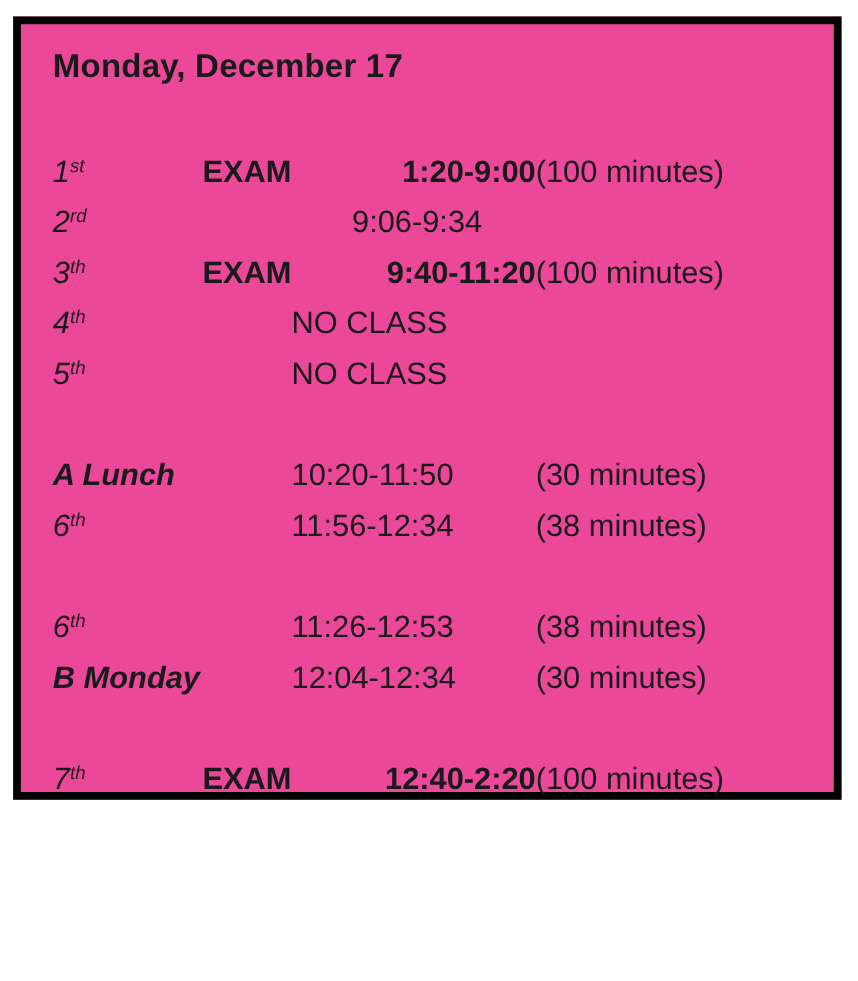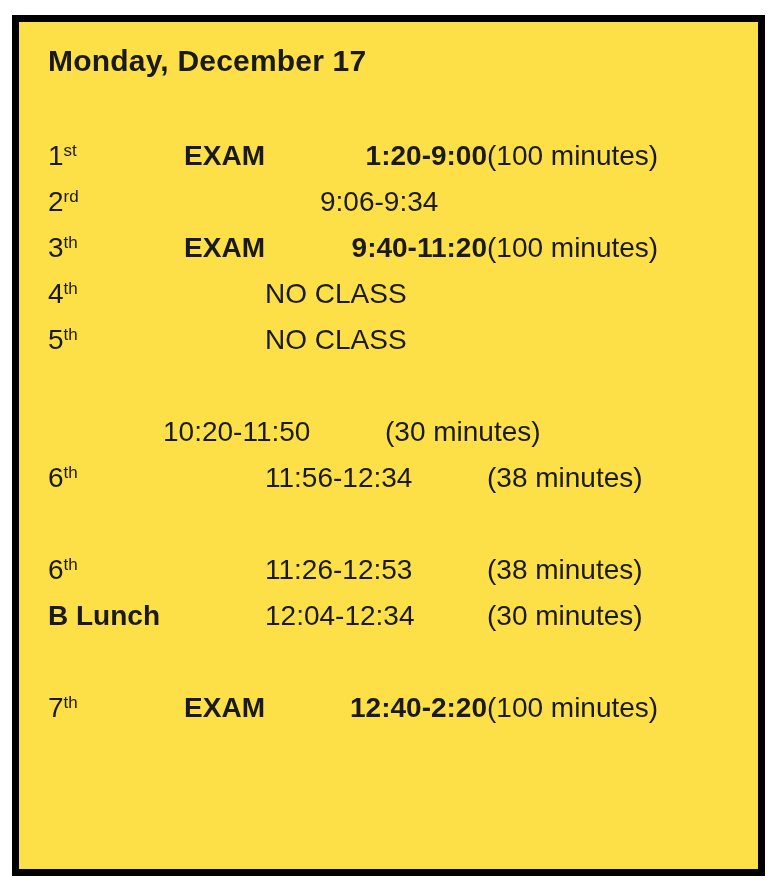--- a/index.html
+++ b/index.html
@@ -15,24 +15,24 @@
     position: relative;
     width: 780px;
     height: 892px;
     background: #ffffff;
   }
   .card {
     position: absolute;
     left: 12px;
     top: 15px;
     width: 753px;
-    height: 861px;
+    height: 712px;
     box-sizing: border-box;
     border: 7px solid #000000;
-    background: #fde047;
+    background: #ec4899;
   }
   .content {
     box-sizing: border-box;
     padding: 13px 16px 0 29px;
   }
   .title {
     height: 52px;
     line-height: 52px;
     font-size: 30px;
     font-weight: bold;
@@ -42,21 +42,21 @@
     height: 46px;
   }
   .row {
     display: flex;
     align-items: center;
     height: 46px;
     font-size: 28px;
     white-space: nowrap;
   }
   .c { display: block; }
-  .col-period   { width: 102px; }
+  .col-period   { width: 102px; font-style: italic; }
   .col-tag      { width: 115px; }
   .col-time     { width: 222px; }
   .col-duration { flex: 1; }
   .bold { font-weight: bold; text-align: right; }
   .indent { padding-left: 7px; box-sizing: border-box; margin-left: 48px; }
   sup.ord {
     font-size: 17px;
     line-height: 0;
     vertical-align: 9px;
     letter-spacing: 0;
@@ -98,41 +98,42 @@
       <div class="row">
         <span class="c col-period"><span>5</span><sup class="ord">th</sup></span>
         <span class="c col-tag"></span>
         <span class="c col-time">NO CLASS</span>
         <span class="c col-duration"></span>
       </div>
 
       <div class="spacer"></div>
 
       <div class="row">
+        <span class="c col-period bold"><span>A Lunch</span><sup class="ord"></sup></span>
         <span class="c col-tag"></span>
         <span class="c col-time">10:20-11:50</span>
         <span class="c col-duration">(30 minutes)</span>
       </div>
       <div class="row">
         <span class="c col-period"><span>6</span><sup class="ord">th</sup></span>
         <span class="c col-tag"></span>
         <span class="c col-time">11:56-12:34</span>
         <span class="c col-duration">(38 minutes)</span>
       </div>
 
       <div class="spacer"></div>
 
       <div class="row">
         <span class="c col-period"><span>6</span><sup class="ord">th</sup></span>
         <span class="c col-tag"></span>
         <span class="c col-time">11:26-12:53</span>
         <span class="c col-duration">(38 minutes)</span>
       </div>
       <div class="row">
-        <span class="c col-period bold"><span>B Lunch</span><sup class="ord"></sup></span>
+        <span class="c col-period bold"><span>B Monday</span><sup class="ord"></sup></span>
         <span class="c col-tag"></span>
         <span class="c col-time">12:04-12:34</span>
         <span class="c col-duration">(30 minutes)</span>
       </div>
 
       <div class="spacer"></div>
 
       <div class="row">
         <span class="c col-period"><span>7</span><sup class="ord">th</sup></span>
         <span class="c col-tag bold">EXAM</span>

